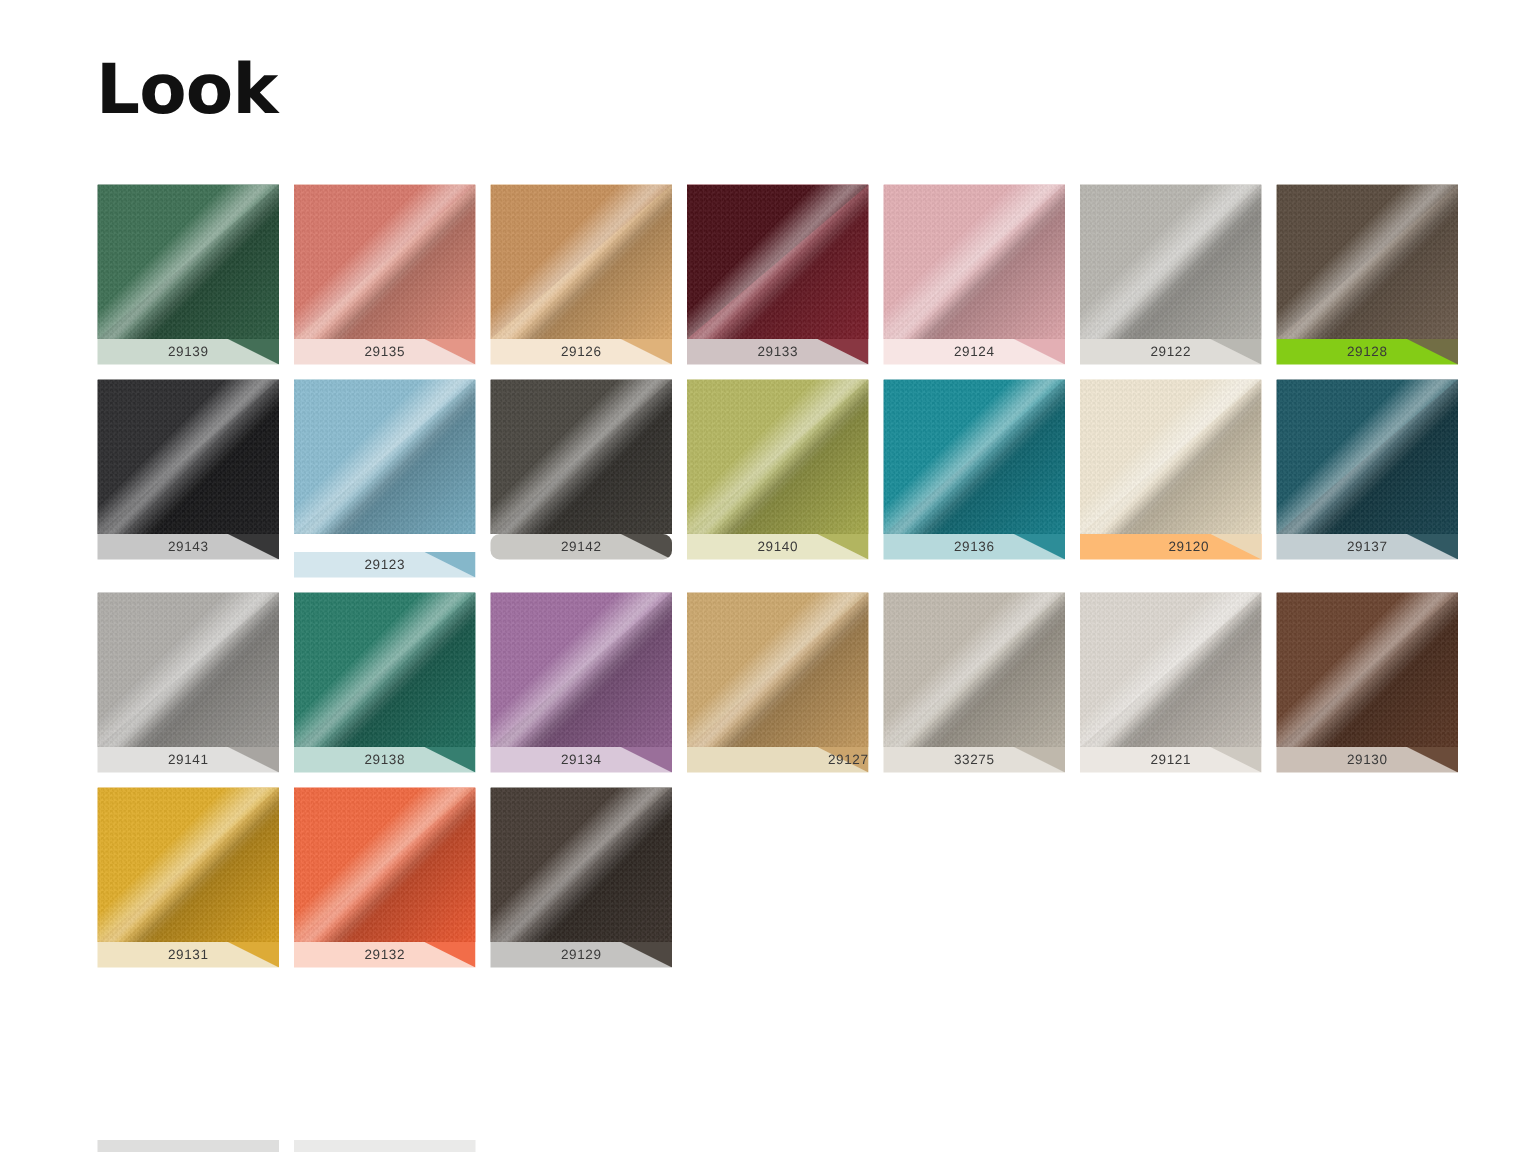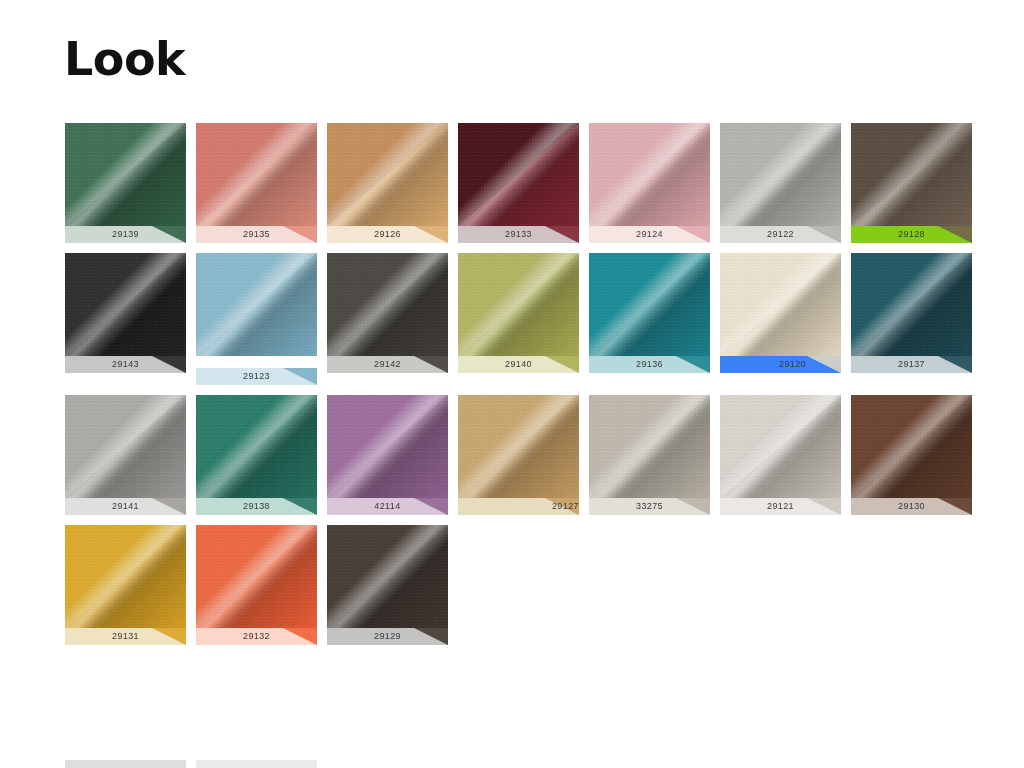--- a/index.html
+++ b/index.html
@@ -229,21 +229,21 @@
         <div class="swatch-label wedge-1-1" style="background-color: rgb(212, 230, 237); margin-top: 12px;"><span>29123</span></div>
       </div>
       <div class="swatch">
         <div class="swatch-image">
           <div class="swatch-base" style="background: linear-gradient(135deg, rgb(61, 58, 53) 0%, rgb(61, 58, 53) 45%, rgb(61, 58, 53) 100%) rgb(61, 58, 53);"></div>
           <div class="swatch-fold" style="background-color: rgb(75, 72, 66);"></div>
           <div class="swatch-shade" style="background-image: linear-gradient(135deg, rgb(255, 255, 255) 0%, rgb(255, 255, 255) 52%, rgba(90, 90, 90, 0.85) 58%, rgba(150, 150, 150, 0.95) 70%, rgb(255, 255, 255) 100%);"></div>
           <div class="swatch-crease" style="background-image: linear-gradient(135deg, rgba(255, 255, 255, 0) 38%, rgba(255, 255, 255, 0.75) 47%, rgba(255, 255, 255, 0.9) 50%, rgba(255, 255, 255, 0.45) 54%, rgba(255, 255, 255, 0) 62%);"></div>
           <div class="swatch-grain"></div>
         </div>
-        <div class="swatch-label wedge-1-2" style="background-color: rgb(201, 200, 196);"><span>29142</span></div>
+        <div class="swatch-label wedge-1-2" style="background-color: rgb(201, 200, 196); border-radius: 6px;"><span>29142</span></div>
       </div>
       <div class="swatch">
         <div class="swatch-image">
           <div class="swatch-base" style="background: linear-gradient(135deg, rgb(168, 172, 78) 0%, rgb(168, 172, 78) 45%, rgb(168, 172, 78) 100%) rgb(168, 172, 78);"></div>
           <div class="swatch-fold" style="background-color: rgb(182, 184, 99);"></div>
           <div class="swatch-shade" style="background-image: linear-gradient(135deg, rgb(255, 255, 255) 0%, rgb(255, 255, 255) 52%, rgba(90, 90, 90, 0.85) 58%, rgba(150, 150, 150, 0.95) 70%, rgb(255, 255, 255) 100%);"></div>
           <div class="swatch-crease" style="background-image: linear-gradient(135deg, rgba(255, 255, 255, 0) 38%, rgba(255, 255, 255, 0.75) 47%, rgba(255, 255, 255, 0.9) 50%, rgba(255, 255, 255, 0.45) 54%, rgba(255, 255, 255, 0) 62%);"></div>
           <div class="swatch-grain"></div>
         </div>
         <div class="swatch-label wedge-1-3" style="background-color: rgb(231, 230, 198);"><span>29140</span></div>
@@ -259,21 +259,21 @@
         <div class="swatch-label wedge-1-4" style="background-color: rgb(182, 217, 220);"><span>29136</span></div>
       </div>
       <div class="swatch">
         <div class="swatch-image">
           <div class="swatch-base" style="background: linear-gradient(135deg, rgb(232, 220, 194) 0%, rgb(232, 220, 194) 45%, rgb(232, 220, 194) 100%) rgb(232, 220, 194);"></div>
           <div class="swatch-fold" style="background-color: rgb(240, 231, 211);"></div>
           <div class="swatch-shade" style="background-image: linear-gradient(135deg, rgb(255, 255, 255) 0%, rgb(255, 255, 255) 52%, rgba(90, 90, 90, 0.85) 58%, rgba(150, 150, 150, 0.95) 70%, rgb(255, 255, 255) 100%);"></div>
           <div class="swatch-crease" style="background-image: linear-gradient(135deg, rgba(255, 255, 255, 0) 38%, rgba(255, 255, 255, 0.75) 47%, rgba(255, 255, 255, 0.9) 50%, rgba(255, 255, 255, 0.45) 54%, rgba(255, 255, 255, 0) 62%);"></div>
           <div class="swatch-grain"></div>
         </div>
-        <div class="swatch-label wedge-1-5" style="background-color: #3b82f6; padding-left: 24px;"><span>29120</span></div>
+        <div class="swatch-label wedge-1-5" style="background-color: #fdba74; padding-left: 24px;"><span>29120</span></div>
       </div>
       <div class="swatch">
         <div class="swatch-image">
           <div class="swatch-base" style="background: linear-gradient(135deg, rgb(24, 68, 80) 0%, rgb(24, 68, 80) 45%, rgb(24, 68, 80) 100%) rgb(24, 68, 80);"></div>
           <div class="swatch-fold" style="background-color: rgb(31, 89, 102);"></div>
           <div class="swatch-shade" style="background-image: linear-gradient(135deg, rgb(255, 255, 255) 0%, rgb(255, 255, 255) 52%, rgba(90, 90, 90, 0.85) 58%, rgba(150, 150, 150, 0.95) 70%, rgb(255, 255, 255) 100%);"></div>
           <div class="swatch-crease" style="background-image: linear-gradient(135deg, rgba(255, 255, 255, 0) 38%, rgba(255, 255, 255, 0.75) 47%, rgba(255, 255, 255, 0.9) 50%, rgba(255, 255, 255, 0.45) 54%, rgba(255, 255, 255, 0) 62%);"></div>
           <div class="swatch-grain"></div>
         </div>
         <div class="swatch-label wedge-1-6" style="background-color: rgb(195, 206, 210);"><span>29137</span></div>
@@ -301,21 +301,21 @@
         <div class="swatch-label wedge-2-1" style="background-color: rgb(190, 219, 212);"><span>29138</span></div>
       </div>
       <div class="swatch">
         <div class="swatch-image">
           <div class="swatch-base" style="background: linear-gradient(135deg, rgb(142, 95, 142) 0%, rgb(142, 95, 142) 45%, rgb(142, 95, 142) 100%) rgb(142, 95, 142);"></div>
           <div class="swatch-fold" style="background-color: rgb(160, 111, 161);"></div>
           <div class="swatch-shade" style="background-image: linear-gradient(135deg, rgb(255, 255, 255) 0%, rgb(255, 255, 255) 52%, rgba(90, 90, 90, 0.85) 58%, rgba(150, 150, 150, 0.95) 70%, rgb(255, 255, 255) 100%);"></div>
           <div class="swatch-crease" style="background-image: linear-gradient(135deg, rgba(255, 255, 255, 0) 38%, rgba(255, 255, 255, 0.75) 47%, rgba(255, 255, 255, 0.9) 50%, rgba(255, 255, 255, 0.45) 54%, rgba(255, 255, 255, 0) 62%);"></div>
           <div class="swatch-grain"></div>
         </div>
-        <div class="swatch-label wedge-2-2" style="background-color: rgb(217, 199, 217);"><span>42114</span></div>
+        <div class="swatch-label wedge-2-2" style="background-color: rgb(217, 199, 217);"><span>29134</span></div>
       </div>
       <div class="swatch">
         <div class="swatch-image">
           <div class="swatch-base" style="background: linear-gradient(135deg, rgb(197, 155, 95) 0%, rgb(197, 155, 95) 45%, rgb(197, 155, 95) 100%) rgb(197, 155, 95);"></div>
           <div class="swatch-fold" style="background-color: rgb(205, 169, 111);"></div>
           <div class="swatch-shade" style="background-image: linear-gradient(135deg, rgb(255, 255, 255) 0%, rgb(255, 255, 255) 52%, rgba(90, 90, 90, 0.85) 58%, rgba(150, 150, 150, 0.95) 70%, rgb(255, 255, 255) 100%);"></div>
           <div class="swatch-crease" style="background-image: linear-gradient(135deg, rgba(255, 255, 255, 0) 38%, rgba(255, 255, 255, 0.75) 47%, rgba(255, 255, 255, 0.9) 50%, rgba(255, 255, 255, 0.45) 54%, rgba(255, 255, 255, 0) 62%);"></div>
           <div class="swatch-grain"></div>
         </div>
         <div class="swatch-label wedge-2-3" style="background-color: rgb(231, 220, 190); text-align: right;"><span>29127</span></div>

